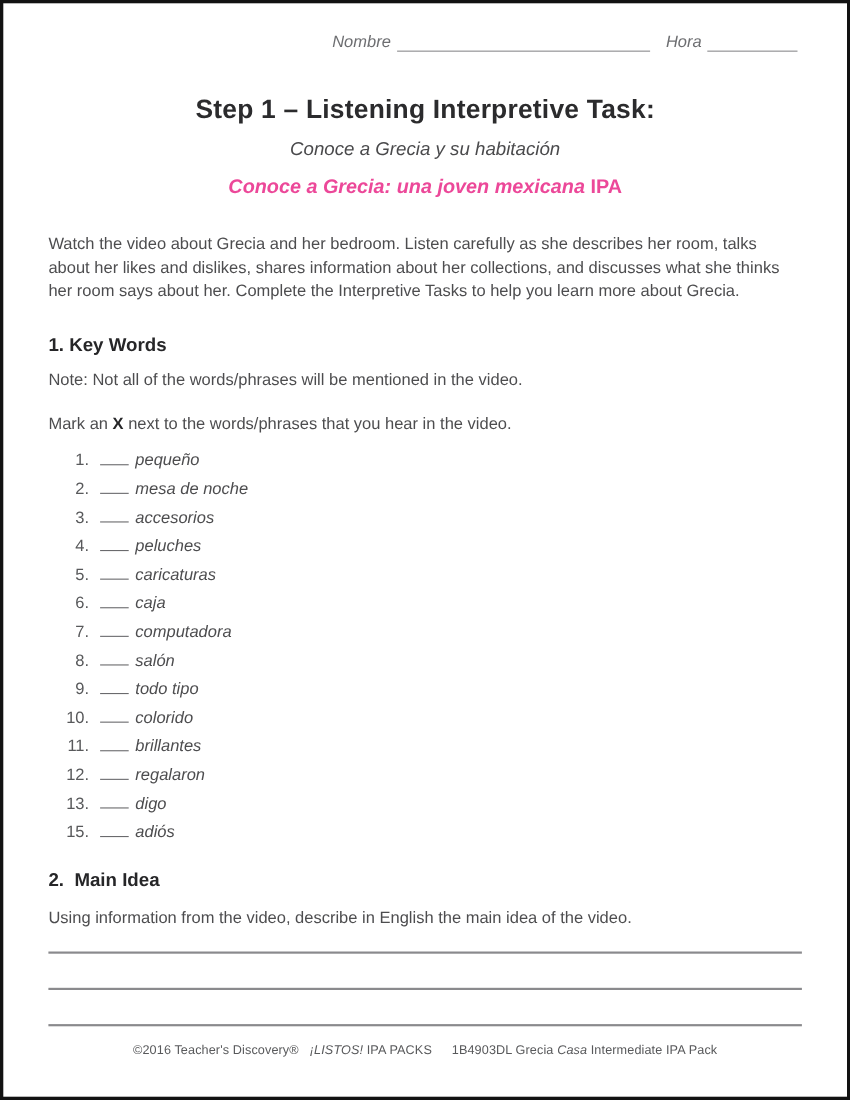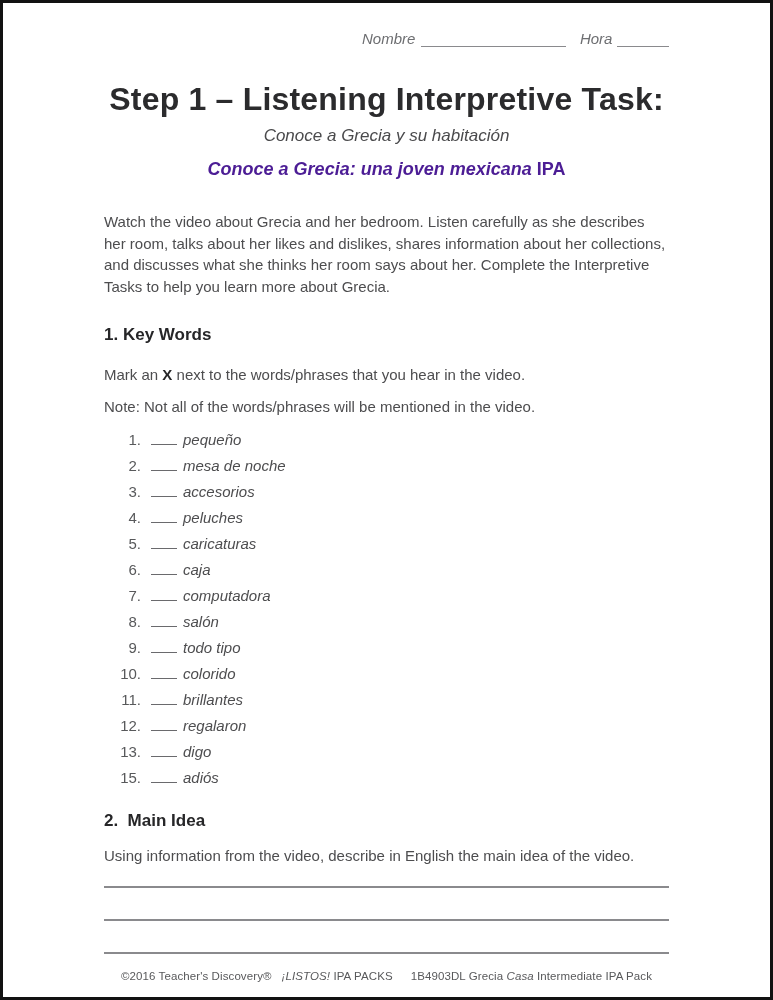--- a/index.html
+++ b/index.html
@@ -4,51 +4,51 @@
 <style>
   * { margin:0; padding:0; box-sizing:border-box; }
   html,body { background:#e8e8e8; }
   .page {
     position:relative;
     width:773px; height:1000px;
     background:#ffffff;
     border:3px solid #121212;
     font-family:"Liberation Sans", sans-serif;
     color:#4d4d4f;
-    padding:0 101px;
+    padding:0 41px;
     overflow:hidden;
     margin:0 auto;
   }
   
   .header-row {
     display:flex; align-items:flex-end;
     margin:26px 0 0 258px;
     height:18px;
     font-size:15px; font-style:italic; color:#6d6e71;
   }
   .hdr-label { white-space:pre; }
   .hdr-line { border-bottom:1px solid #8a8a8d; height:16px; display:inline-block; }
   .nombre-line { width:230px; margin-left:6px; }
   .hora-label { margin-left:14px; }
   .hora-line { width:82px; margin-left:5px; }
   
   .title1 {
     margin-top:38px; text-align:center;
-    font-size:32px; line-height:29px; font-weight:bold;
+    font-size:24px; line-height:29px; font-weight:bold;
     color:#2b2b2d; letter-spacing:0.2px; white-space:pre-wrap;
   }
   .title2 {
     margin-top:8px; text-align:center;
     font-size:17px; line-height:27px; font-weight:normal; font-style:italic;
     color:#4a4a4c;
   }
   .title3 {
     margin-top:9px; text-align:center;
     font-size:18px; line-height:23px; font-weight:bold;
-    color:#4c1d95;
+    color:#ec4899;
   }
   .title3 em { font-style:italic; }
   .title3 .plain { font-style:normal; }
   
   .intro {
     margin-top:30px;
     font-size:15px; line-height:21.5px; color:#4d4d4f;
   }
   .sec-heading {
     font-size:17px; line-height:20px; font-weight:bold; color:#262628;
@@ -102,23 +102,23 @@
   <div class="title1">Step 1 – Listening Interpretive Task:</div>
   <div class="title2">Conoce a Grecia y su habitación</div>
   <div class="title3">
     <em>Conoce a Grecia: una joven mexicana</em><span class="plain"> IPA</span>
   </div>
 
   <p class="intro">Watch the video about Grecia and her bedroom. Listen carefully as she describes her room, talks about her likes and dislikes, shares information about her collections, and discusses what she thinks her room says about her. Complete the Interpretive Tasks to help you learn more about Grecia.</p>
 
   <div class="sec-heading sec1-heading">1. Key Words</div>
 
+  <p class="instr instr-note">Note: Not all of the words/phrases will be mentioned in the video.</p>
+
   <p class="instr instr-mark"><span>Mark an </span><b>X</b><span> next to the words/phrases that you hear in the video.</span></p>
-
-  <p class="instr instr-note">Note: Not all of the words/phrases will be mentioned in the video.</p>
 
   <ol class="keywords">
     <li class="kw-row"><span class="kw-num">1.</span><span class="kw-blank"></span><span class="kw-word">pequeño</span></li>
     <li class="kw-row"><span class="kw-num">2.</span><span class="kw-blank"></span><span class="kw-word">mesa de noche</span></li>
     <li class="kw-row"><span class="kw-num">3.</span><span class="kw-blank"></span><span class="kw-word">accesorios</span></li>
     <li class="kw-row"><span class="kw-num">4.</span><span class="kw-blank"></span><span class="kw-word">peluches</span></li>
     <li class="kw-row"><span class="kw-num">5.</span><span class="kw-blank"></span><span class="kw-word">caricaturas</span></li>
     <li class="kw-row"><span class="kw-num">6.</span><span class="kw-blank"></span><span class="kw-word">caja</span></li>
     <li class="kw-row"><span class="kw-num">7.</span><span class="kw-blank"></span><span class="kw-word">computadora</span></li>
     <li class="kw-row"><span class="kw-num">8.</span><span class="kw-blank"></span><span class="kw-word">salón</span></li>

